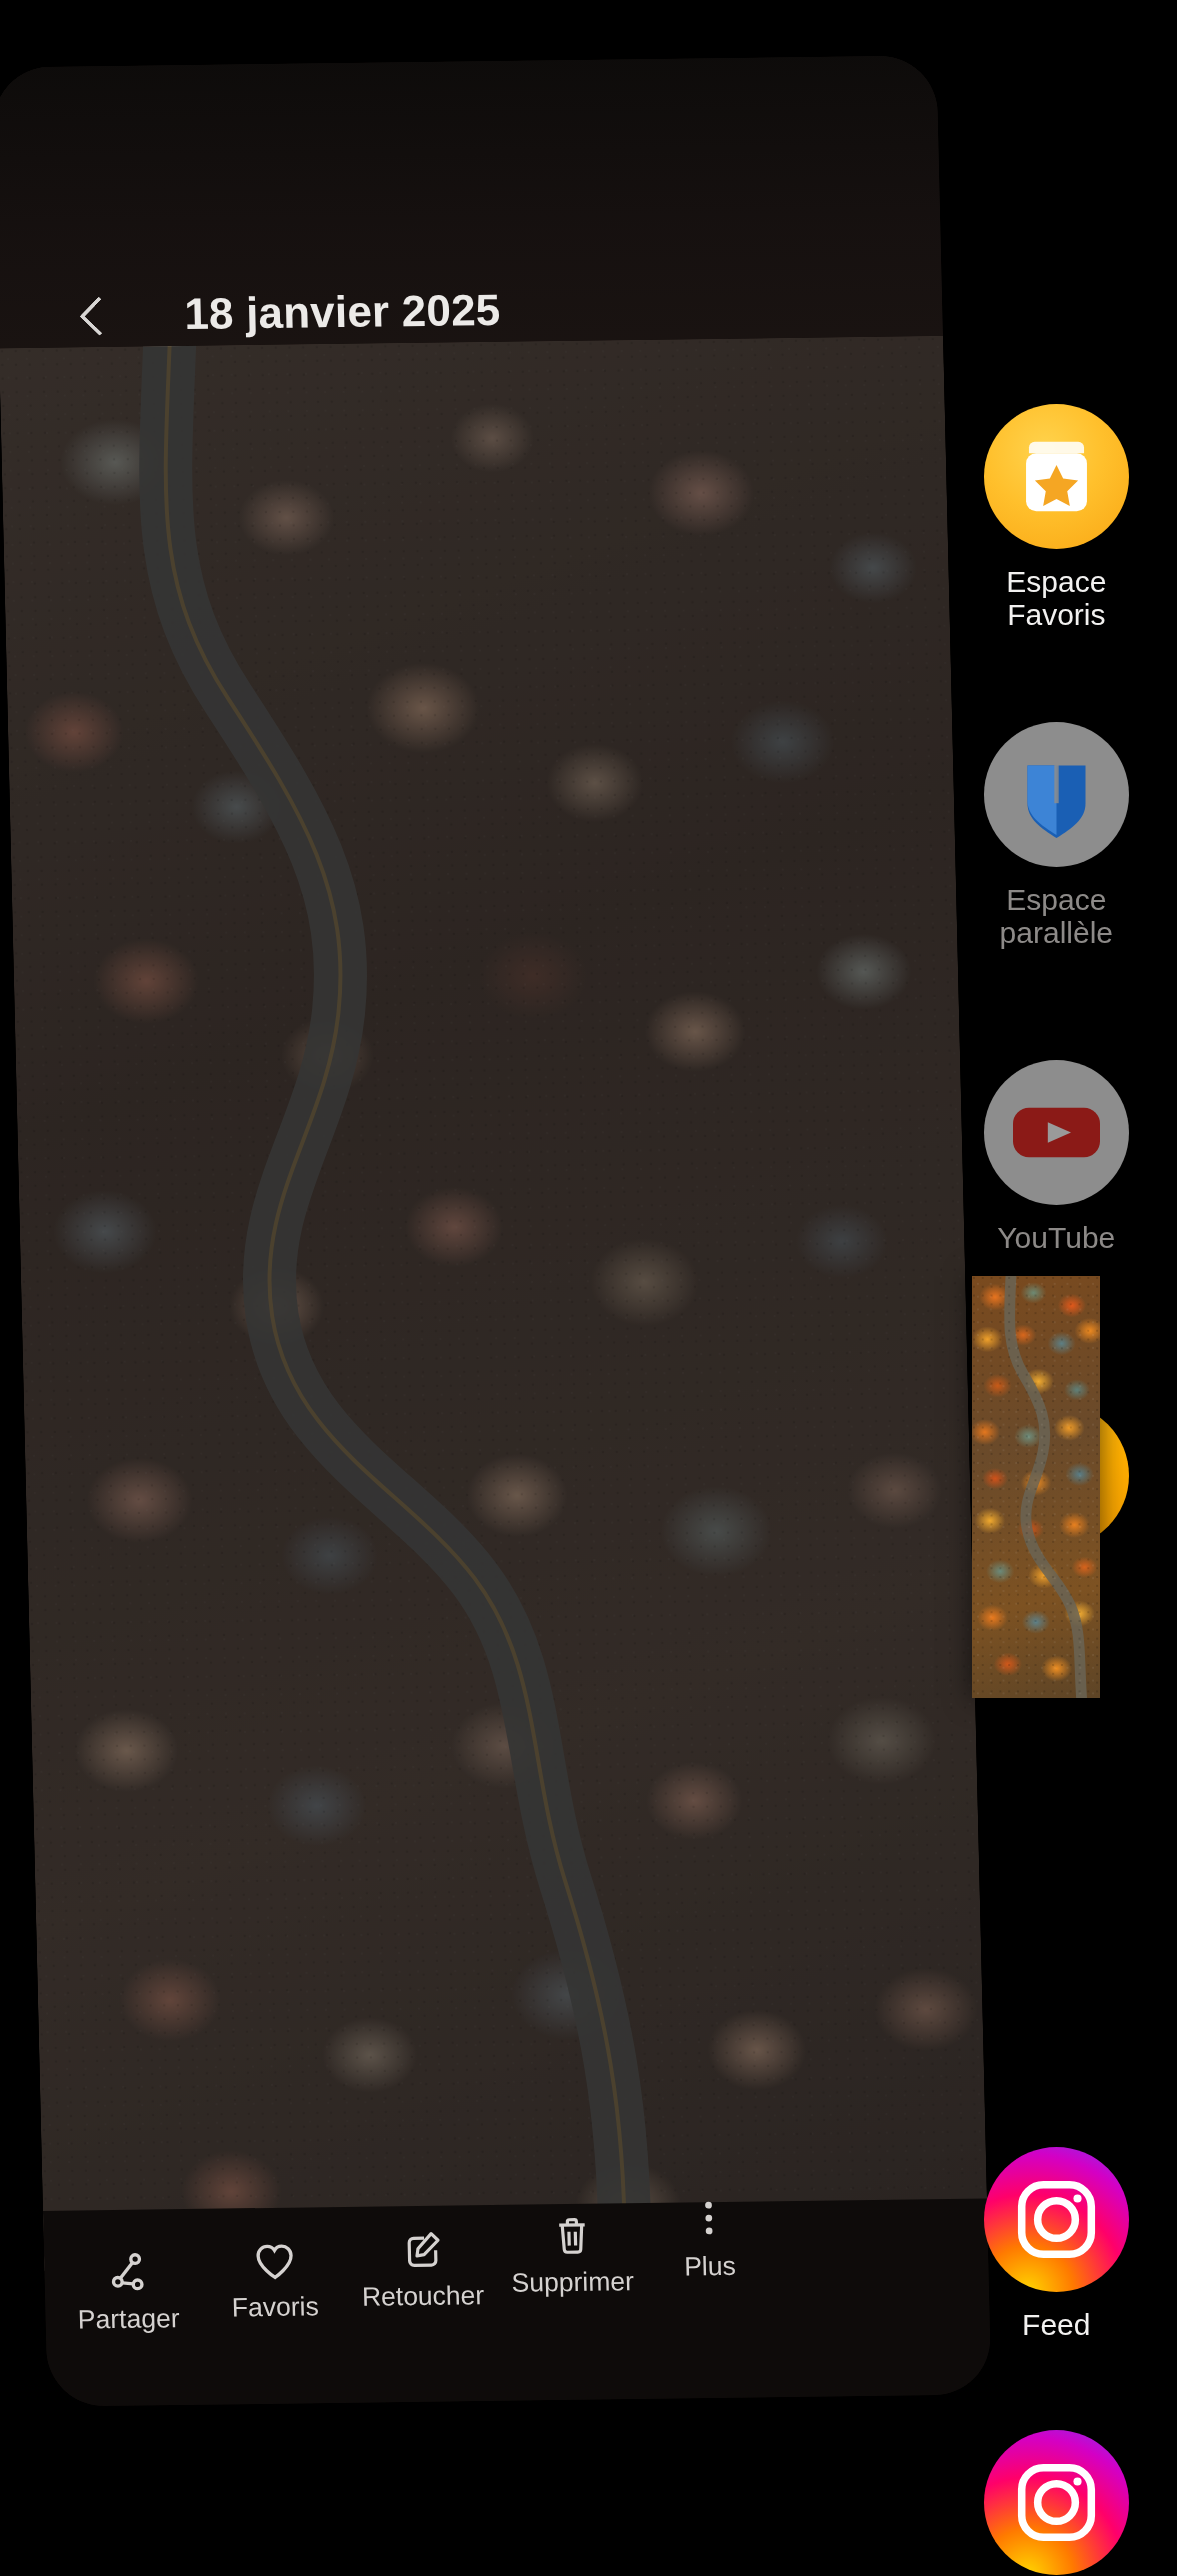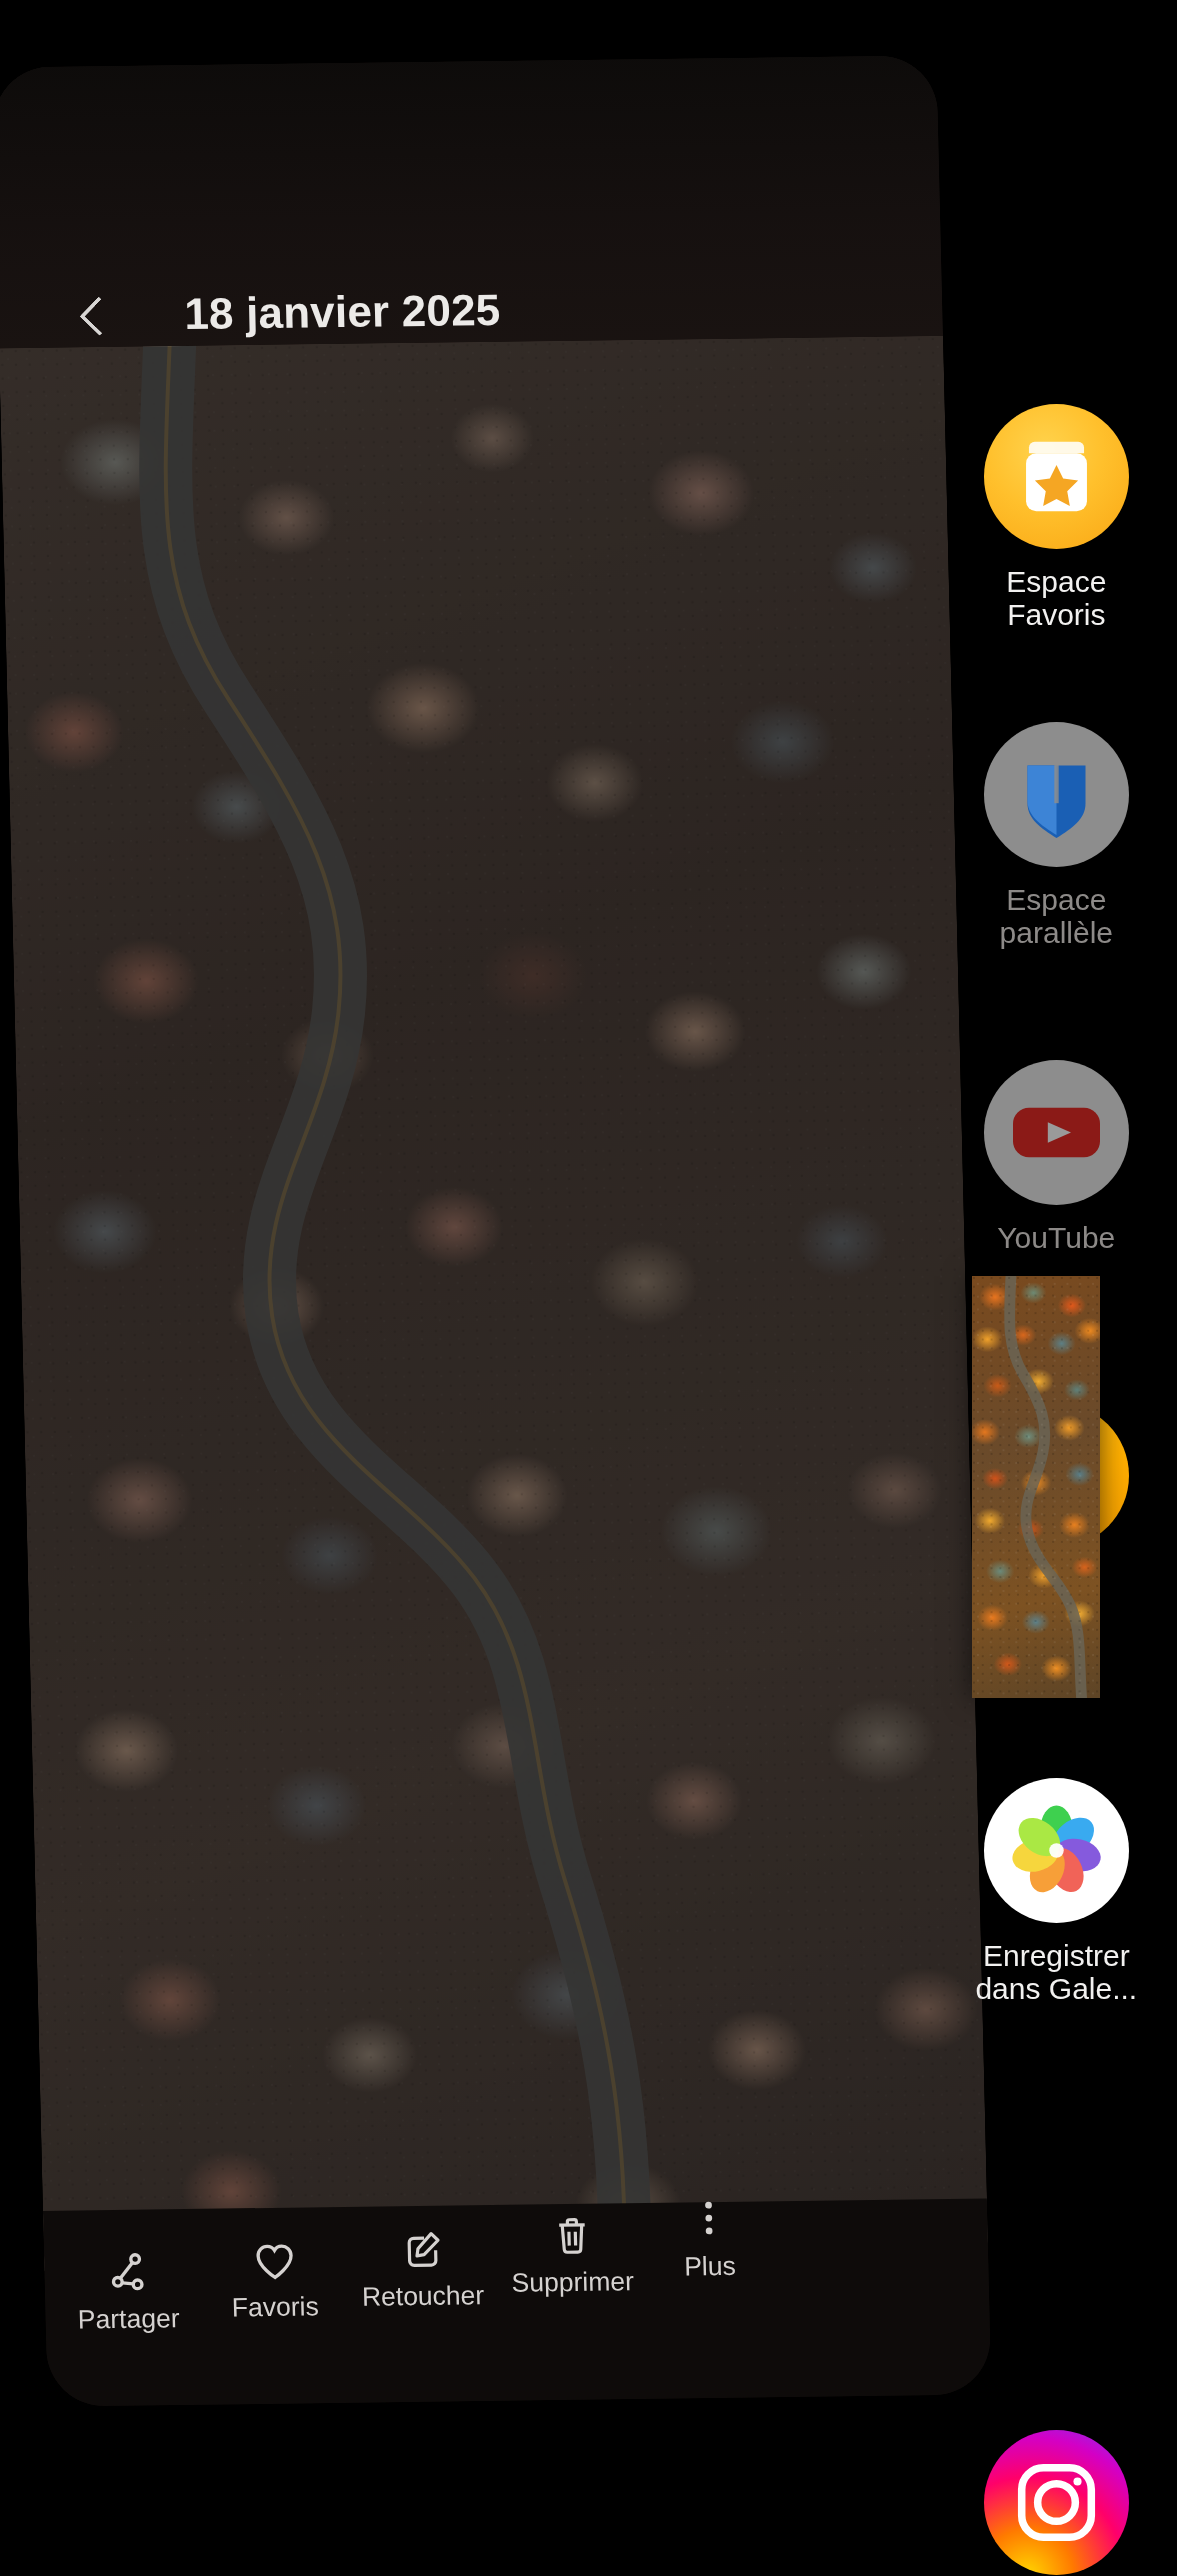--- a/index.html
+++ b/index.html
@@ -280,39 +280,31 @@
         </svg>
       </div>
       <div class="app-label dim">YouTube</div>
     </div>
 
     <div class="app" style="left:-15.7px;top:1403px;">
       <div class="circle" style="background:linear-gradient(150deg,#ffc21a 0%,#ffae00 60%,#f39c00 100%);"></div>
       <div class="app-label big" style="margin-top:51px;">Notes</div>
     </div>
 
-    <div class="app" style="left:-15.7px;top:1778px;">
-      <div class="circle" style="background:#ffffff;">
-        <svg width="145" height="145" viewBox="0 0 100 100">
-          <g opacity=".92" transform="translate(50,50)">
-            <ellipse cx="0" cy="-15" rx="11" ry="16" fill="#2ecc40" transform="rotate(0)"></ellipse>
-            <ellipse cx="0" cy="-15" rx="11" ry="16" fill="#29a3ef" transform="rotate(51)"></ellipse>
-            <ellipse cx="0" cy="-15" rx="11" ry="16" fill="#7b4ddb" transform="rotate(102)"></ellipse>
-            <ellipse cx="0" cy="-15" rx="11" ry="16" fill="#f0564a" transform="rotate(154)"></ellipse>
-            <ellipse cx="0" cy="-15" rx="11" ry="16" fill="#f79728" transform="rotate(205)"></ellipse>
-            <ellipse cx="0" cy="-15" rx="11" ry="16" fill="#f6d32d" transform="rotate(257)"></ellipse>
-            <ellipse cx="0" cy="-15" rx="11" ry="16" fill="#a3e635" transform="rotate(308)"></ellipse>
-            <circle cx="0" cy="0" r="5" fill="#ffffff" opacity=".95"></circle>
-          </g>
-        </svg>
-      </div>
-      <div class="app-label">Enregistrer
-dans Gale...</div>
-    </div>
-
+
+    <div class="app" style="left:-15.7px;top:2147px;">
+      <div class="circle" style="background:radial-gradient(circle at 30% 100%,#ffd600 0%,#ff7a00 26%,#ff0069 55%,#d300c5 78%,#7638fa 100%);">
+        <svg width="145" height="145" viewBox="0 0 100 100" fill="none" stroke="#ffffff" stroke-width="5.2">
+          <rect x="26" y="26" width="48" height="48" rx="15"></rect>
+          <circle cx="50" cy="50" r="13"></circle>
+          <circle cx="64.5" cy="35.5" r="2.8" fill="#ffffff" stroke="none"></circle>
+        </svg>
+      </div>
+      <div class="app-label">Feed</div>
+    </div>
 
     <div class="app" style="left:-15.7px;top:2430px;">
       <div class="circle" style="background:radial-gradient(circle at 30% 100%,#ffd600 0%,#ff7a00 26%,#ff0069 55%,#d300c5 78%,#7638fa 100%);">
         <svg width="145" height="145" viewBox="0 0 100 100" fill="none" stroke="#ffffff" stroke-width="5.2">
           <rect x="26" y="26" width="48" height="48" rx="15"></rect>
           <circle cx="50" cy="50" r="13"></circle>
           <circle cx="64.5" cy="35.5" r="2.8" fill="#ffffff" stroke="none"></circle>
         </svg>
       </div>
       <div class="app-label"></div>

